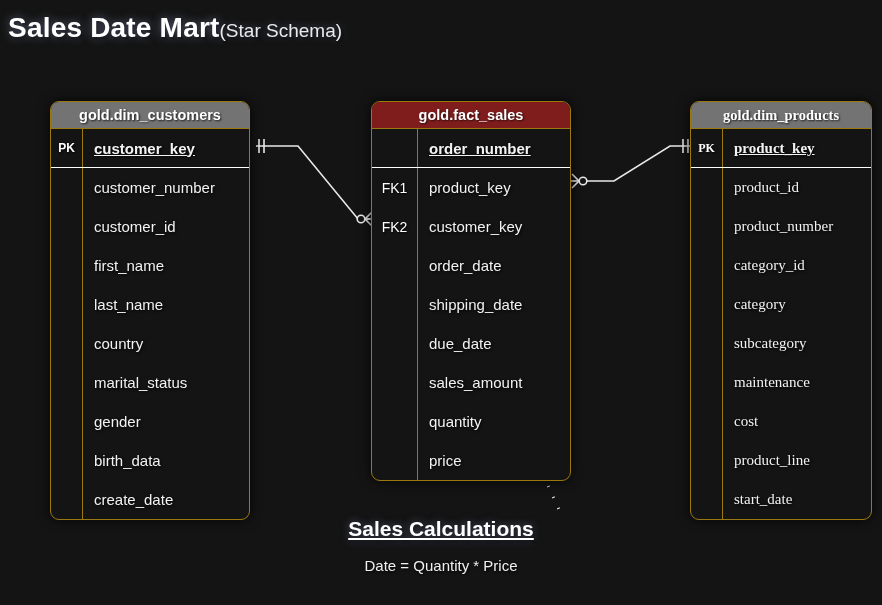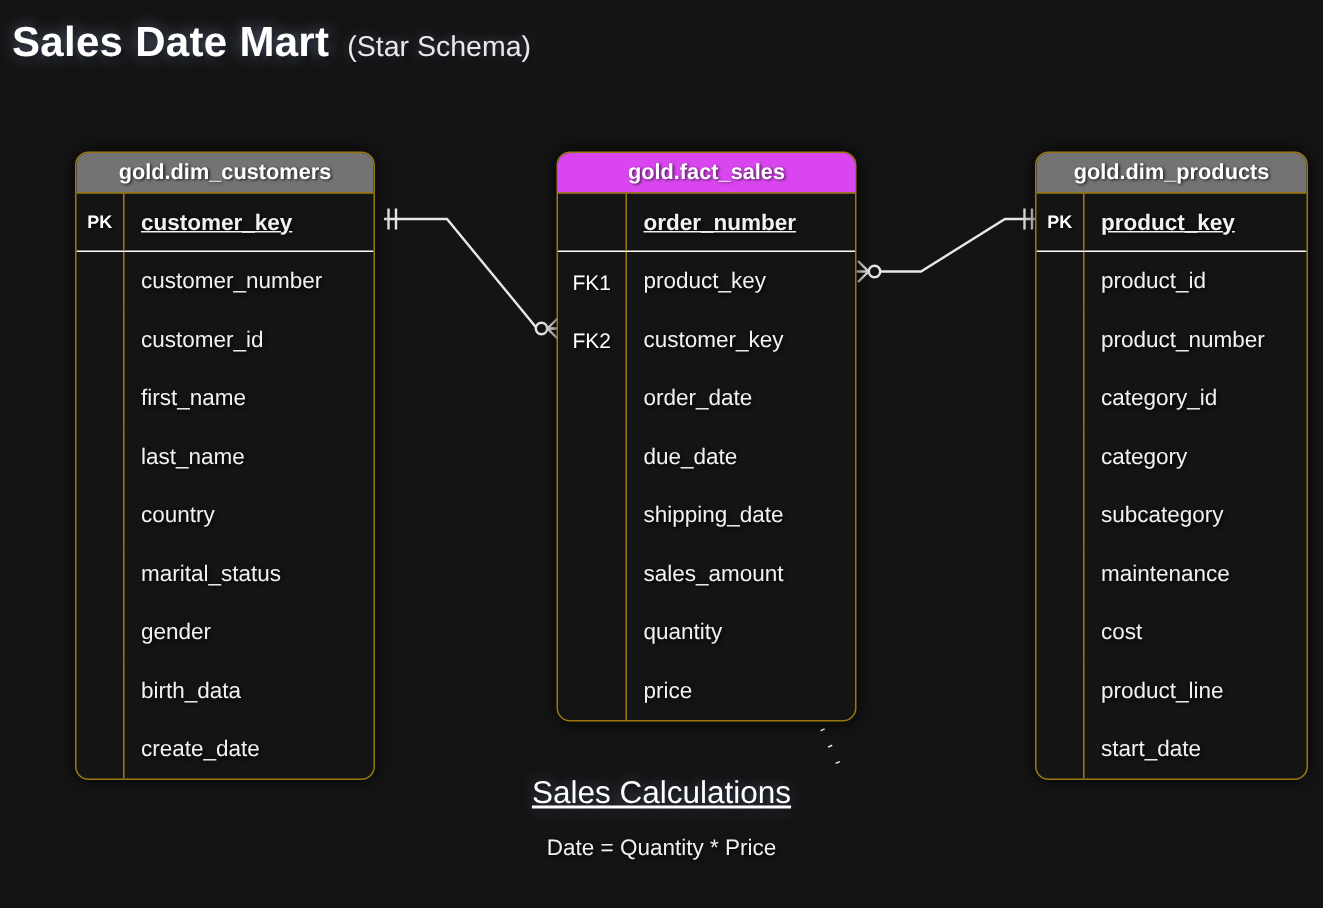--- a/index.html
+++ b/index.html
@@ -37,21 +37,21 @@
     color: #ffffff;
     text-shadow: 0 0 10px rgba(150,165,210,0.55), 2px 2px 3px rgba(0,0,0,0.9);
     letter-spacing: 0.2px;
   }
 
   #title-sub {
     font-size: 19px;
     font-weight: normal;
     color: #e9e9ec;
     text-shadow: 0 0 8px rgba(150,165,210,0.45), 2px 2px 3px rgba(0,0,0,0.9);
-    margin-left: 12px;
+    margin-left: 0;
   }
 
   
   .entity {
     position: absolute;
     border: 1px solid #9a7a10;
     border-radius: 9px;
     background: #141414;
     overflow: hidden;
     box-shadow: 0 0 12px rgba(0,0,0,0.8);
@@ -66,21 +66,21 @@
     border-bottom: 1px solid #9a7a10;
   }
 
   .entity-header.gold {
     background: #737373;
     color: #ffffff;
     text-shadow: 1px 1px 2px rgba(0,0,0,0.75);
   }
 
   .entity-header.silver {
-    background: #d946ef;
+    background: #7f1d1d;
     color: #ffffff;
     text-shadow: 1px 1px 2px rgba(0,0,0,0.65);
   }
 
   .entity-body {
     position: relative;
   }
 
   .row {
     display: flex;
@@ -144,21 +144,21 @@
   #calc-block {
     position: absolute;
     left: 0;
     top: 517px;
     width: 882px;
     text-align: center;
   }
 
   #calc-title {
     font-size: 21px;
-    font-weight: normal;
+    font-weight: bold;
     color: #ffffff;
     text-decoration: underline;
     text-shadow: 0 0 9px rgba(150,165,210,0.5), 2px 2px 3px rgba(0,0,0,0.9);
   }
 
   #calc-formula {
     margin-top: 16px;
     font-size: 15px;
     color: #f0f0f0;
     text-shadow: 1px 1px 3px rgba(0,0,0,0.9);
@@ -262,42 +262,42 @@
       <div class="row">
         <div class="keycol fk">FK2</div>
         <div class="fieldcol">customer_key</div>
       </div>
       <div class="row">
         <div class="keycol fk"></div>
         <div class="fieldcol">order_date</div>
       </div>
       <div class="row">
         <div class="keycol fk"></div>
+        <div class="fieldcol">shipping_date</div>
+      </div>
+      <div class="row">
+        <div class="keycol fk"></div>
         <div class="fieldcol">due_date</div>
       </div>
       <div class="row">
         <div class="keycol fk"></div>
-        <div class="fieldcol">shipping_date</div>
-      </div>
-      <div class="row">
-        <div class="keycol fk"></div>
         <div class="fieldcol">sales_amount</div>
       </div>
       <div class="row">
         <div class="keycol fk"></div>
         <div class="fieldcol">quantity</div>
       </div>
       <div class="row">
         <div class="keycol fk"></div>
         <div class="fieldcol">price</div>
       </div>
     </div>
   </div>
 
-  <div class="entity" id="entity-dim-products" style="left:690px; top:101px; width:182px;">
+  <div class="entity" id="entity-dim-products" style="left:690px; top:101px; width:182px;font-family:Liberation Serif, serif;">
     <div class="entity-header gold">gold.dim_products</div>
     <div class="entity-body">
       <div class="row key-row">
         <div class="keycol">PK</div>
         <div class="fieldcol pk-field">product_key</div>
       </div>
       <div class="row">
         <div class="keycol"></div>
         <div class="fieldcol">product_id</div>
       </div>

